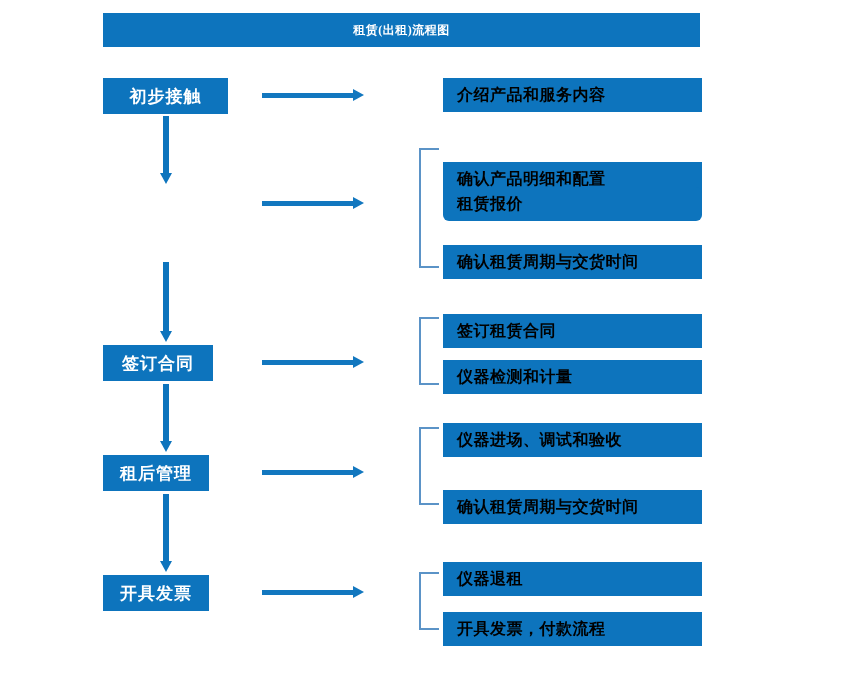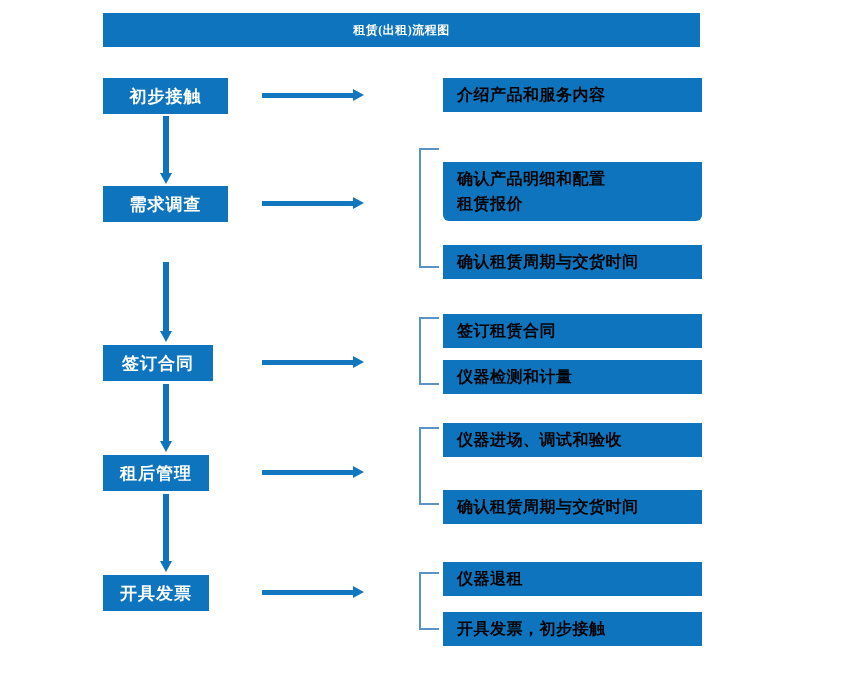--- a/index.html
+++ b/index.html
@@ -125,21 +125,20 @@
 </style>
 </head>
 <body>
 
 <div id="canvas">
 
   <div class="title-banner">租赁(出租)流程图</div>
 
   <div class="stage-box" style="left:103px; top:78px; width:125px;">初步接触</div>
 
-  <div class="stage-box" style="left:103px; top:186px; width:125px;">需求调查</div>
 
   <div class="stage-box" style="left:103px; top:345px; width:110px;">签订合同</div>
 
   <div class="stage-box" style="left:103px; top:455px; width:106px;">租后管理</div>
 
   <div class="stage-box" style="left:103px; top:575px; width:106px;">开具发票</div>
 
   <div class="down-arrow" style="top:116px; height:68px;">
     <div class="shaft" style="height:57px;"></div>
     <div class="head" style="top:57px;"></div>
@@ -204,15 +203,15 @@
   <div class="detail-box" style="top:314px;">签订租赁合同</div>
 
   <div class="detail-box" style="top:360px;text-align:right;">仪器检测和计量</div>
 
   <div class="detail-box" style="top:423px;">仪器进场、调试和验收</div>
 
   <div class="detail-box" style="top:490px;">确认租赁周期与交货时间</div>
 
   <div class="detail-box" style="top:562px;">仪器退租</div>
 
-  <div class="detail-box" style="top:612px;">开具发票，初步接触</div>
+  <div class="detail-box" style="top:612px;">开具发票，付款流程</div>
 
 </div>
 
 </body></html>

